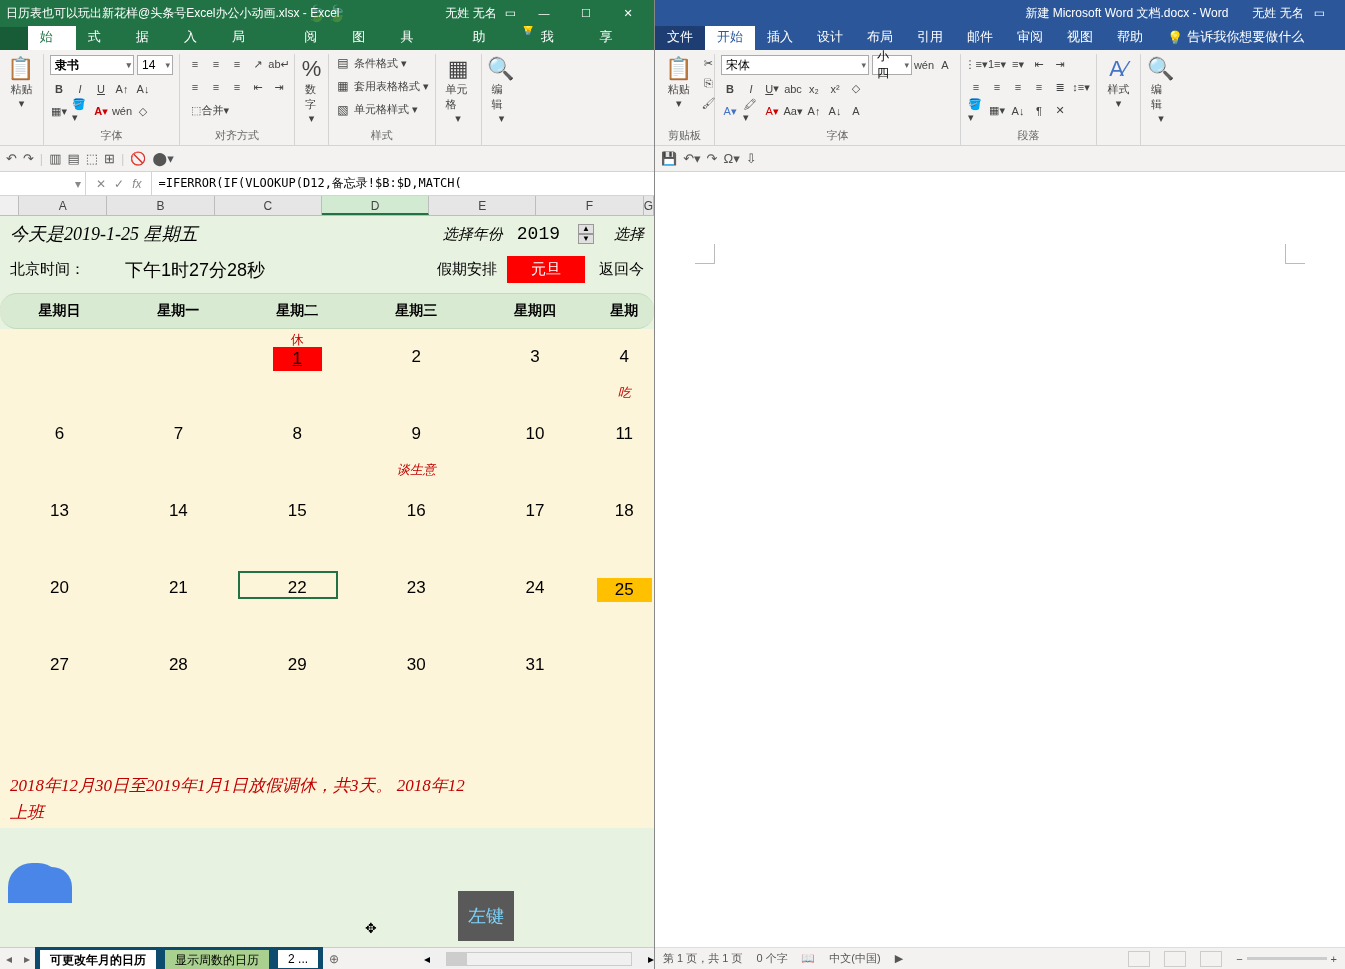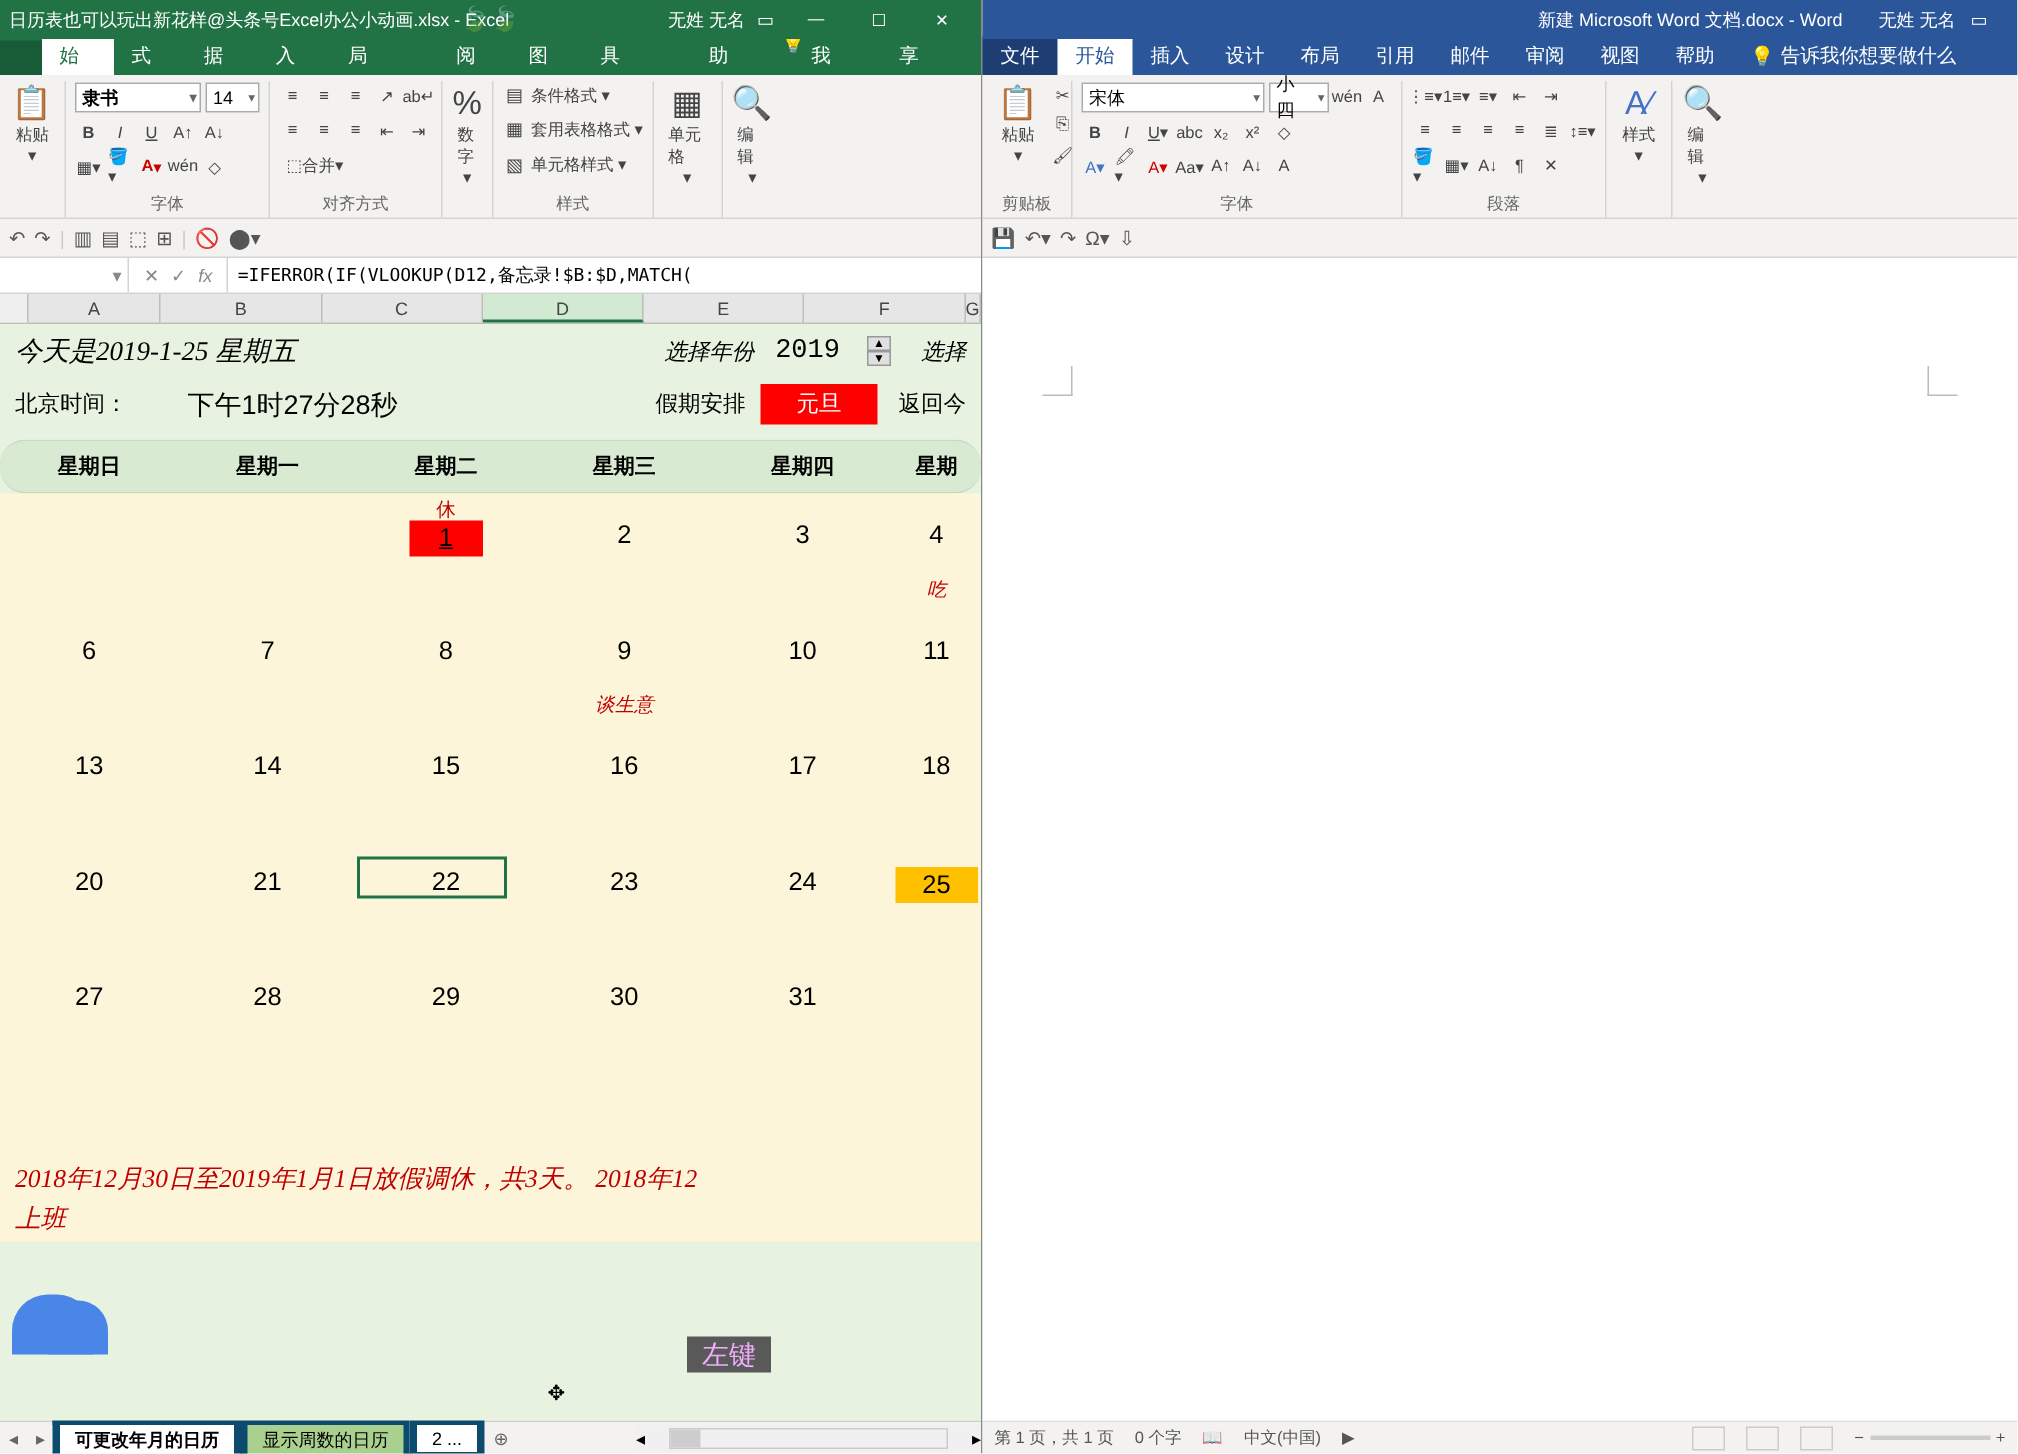--- a/index.html
+++ b/index.html
@@ -99,21 +99,21 @@
 .pagecorner { position: absolute; width: 20px; height: 20px; }
 .pagecorner.tl { top: 72px; left: 40px; border-left: 1px solid #bbb; border-top: 1px solid #bbb; transform: rotate(180deg); }
 .pagecorner.tr { top: 72px; right: 40px; border-right: 1px solid #bbb; border-top: 1px solid #bbb; transform: rotate(180deg); }
 
 .word .statusbar { height: 22px; background: #f3f2f1; border-top: 1px solid #ddd; display: flex; align-items: center; font-size: 11px; color: #555; padding: 0 8px; gap: 14px; }
 .word .statusbar .spacer { flex: 1; }
 .viewbtn { width: 22px; height: 16px; border: 1px solid #ccc; }
 .zoom { display: flex; align-items: center; gap: 4px; }
 .zoom .track { width: 80px; height: 3px; background: #ccc; position: relative; }
 
-.tooltip { position: absolute; background: #595959; color: #f0abfc; padding: 0 10px; font-size: 18px; left: 458px; top: 675px; }
+.tooltip { position: absolute; background: #595959; color: #7dd3fc; padding: 13px 10px; font-size: 18px; left: 458px; top: 675px; }
 .cursor-plus { position: absolute; left: 365px; top: 704px; font-size: 14px; color: #000; }
 </style>
 </head>
 <body>
 
 <div class="app excel">
   <div class="titlebar">
     <span class="title-left">日历表也可以玩出新花样@头条号Excel办公小动画.xlsx  -  Excel</span>
     <span class="leaves">🍃🍃</span>
     <div class="title-right">
@@ -405,21 +405,21 @@
         <div style="display:flex;flex-direction:column;gap:2px;">
           <div class="smbtn">✂</div>
           <div class="smbtn">⎘</div>
           <div class="smbtn">🖌</div>
         </div>
       </div>
       <div class="glabel">剪贴板</div>
     </div>
     <div class="rgroup">
       <div class="row">
-          <div class="combo" style="width:122px;">宋体</div>
+          <div class="combo" style="width:148px;">宋体</div>
           <div class="combo" style="width:40px;">小四</div>
           <div class="smbtn">wén</div>
           <div class="smbtn">A</div>
         </div>
       <div class="row">
         <div class="smbtn">
             <b>B</b>
           </div>
         <div class="smbtn">
             <i>I</i>

